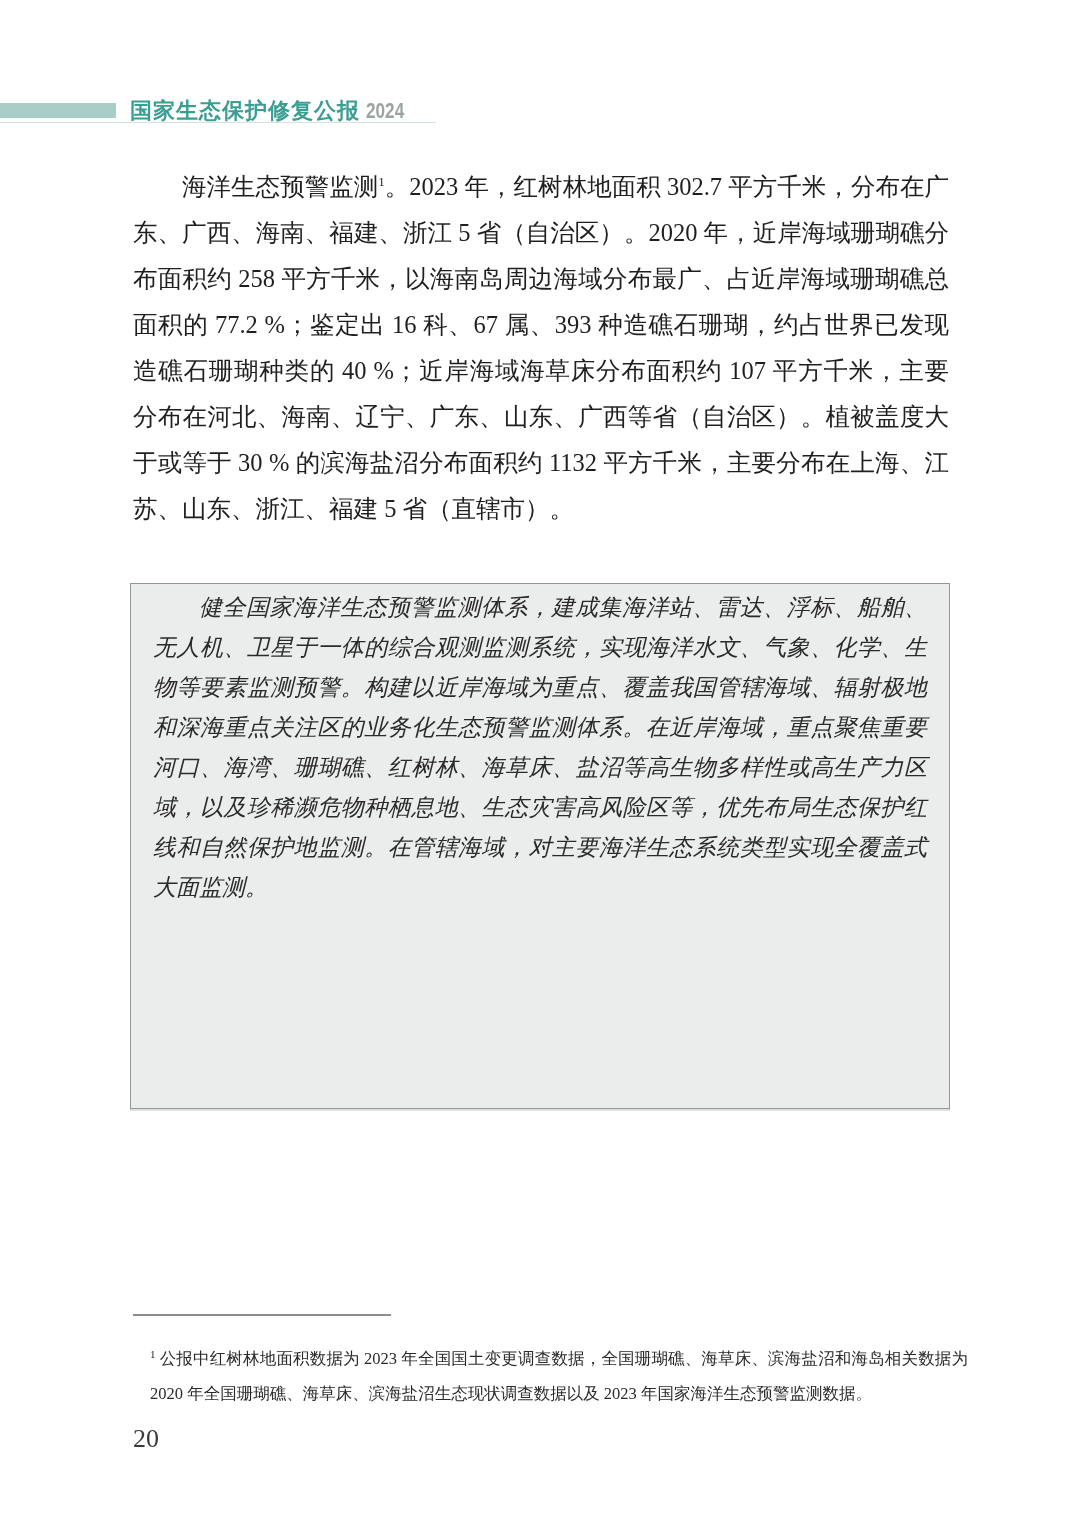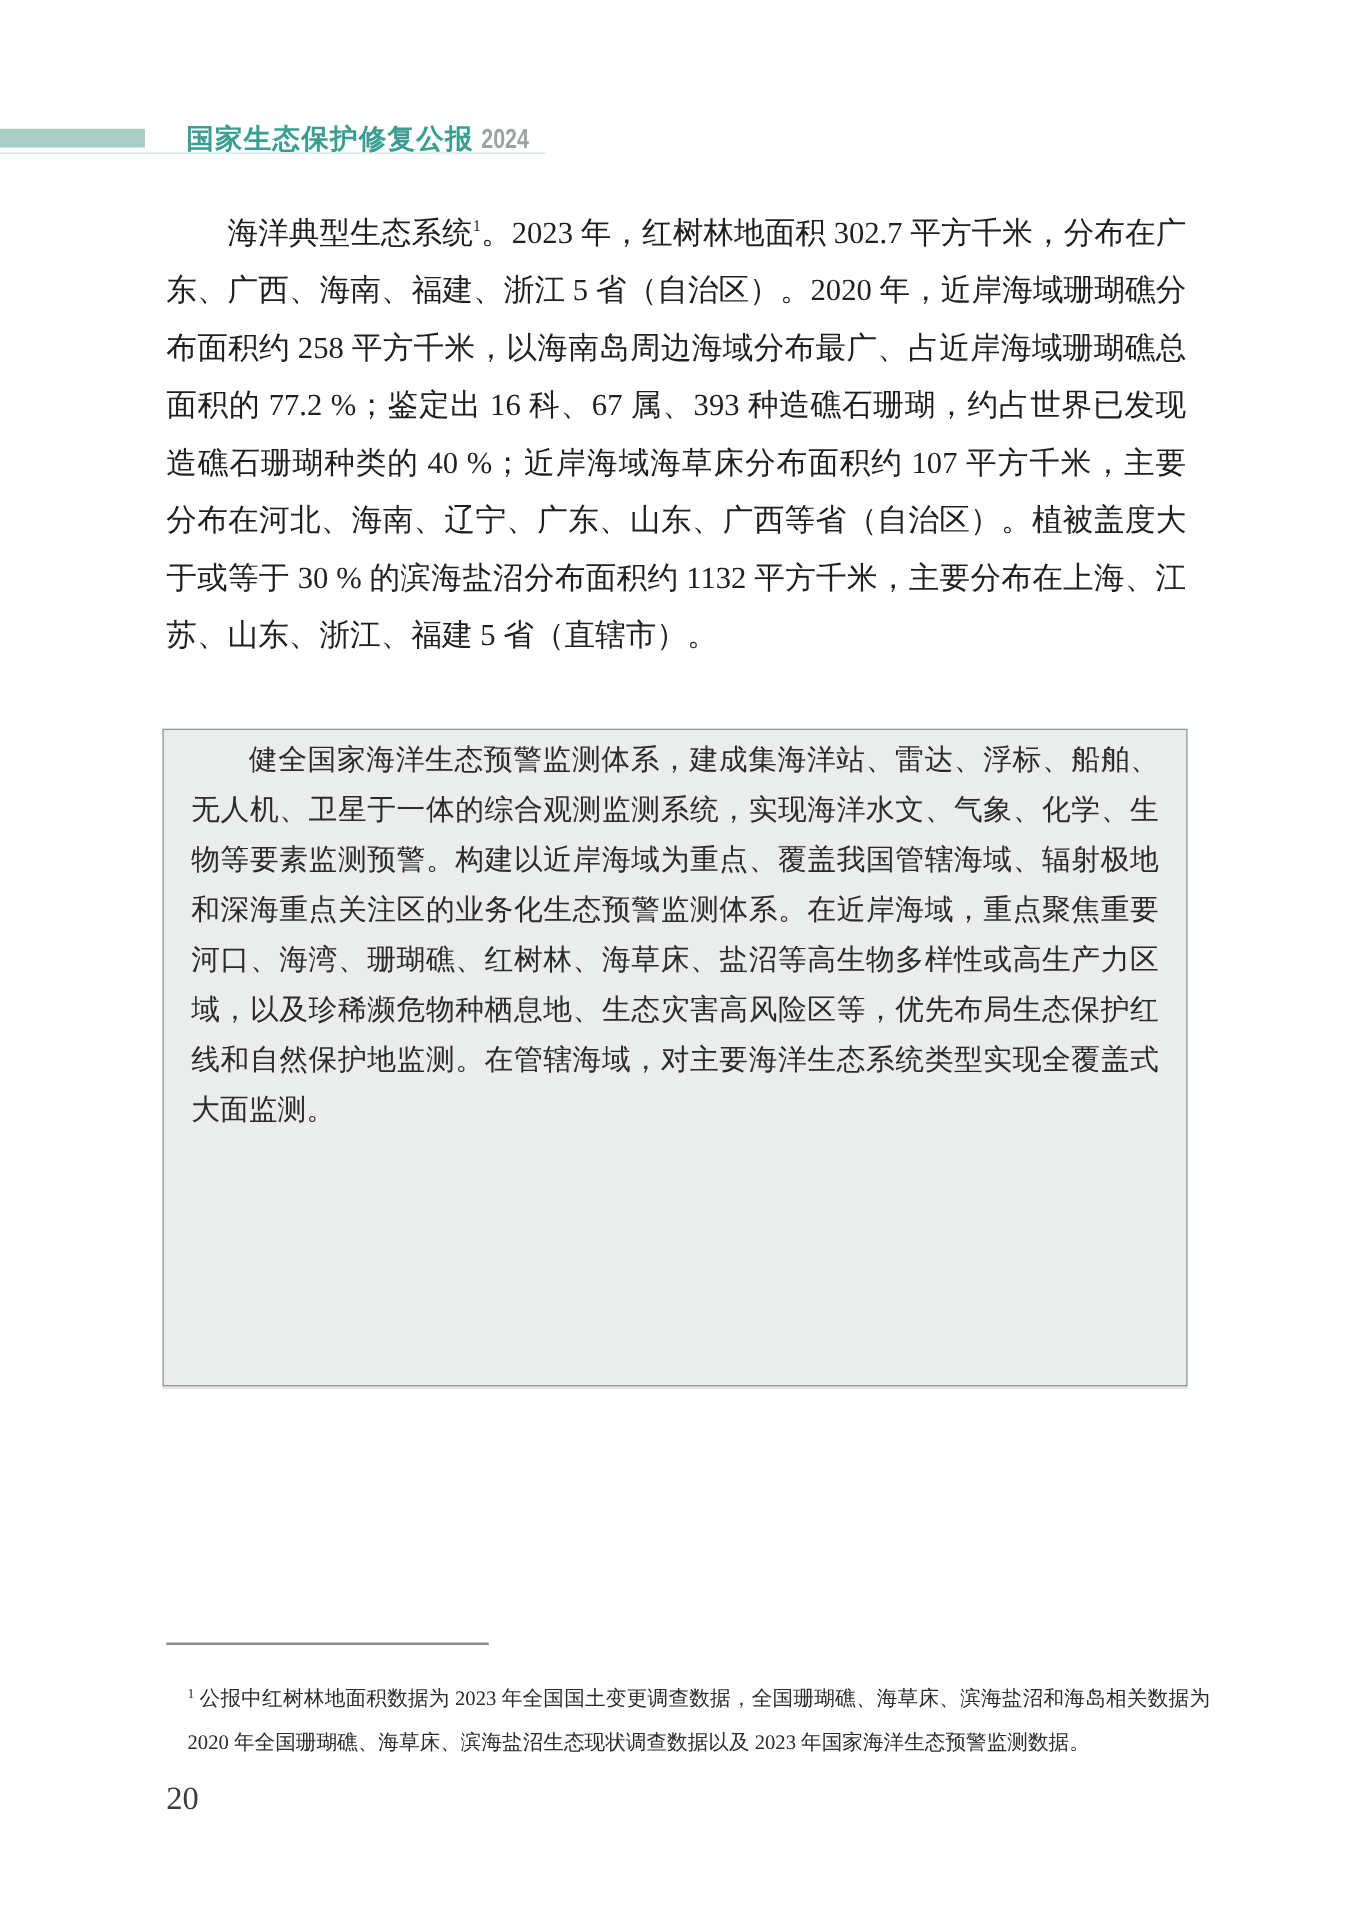--- a/index.html
+++ b/index.html
@@ -20,21 +20,21 @@
     position: absolute; left: 0; top: 103px;
     width: 116px; height: 15px;
     background: #a9cec8;
   }
   .header-underline {
     position: absolute; left: 0; top: 122px;
     width: 436px; height: 1px;
     background: #d5e3df;
   }
   .header-row {
-    position: absolute; left: 149px; top: 96px;
+    position: absolute; left: 130px; top: 96px;
     white-space: nowrap;
   }
   .header-title {
     font-family: "Liberation Sans", "DejaVu Sans", sans-serif;
     font-weight: bold;
     font-size: 22px;
     color: #3a9f92;
     letter-spacing: 1px;
   }
   .header-year {
@@ -84,20 +84,21 @@
     font-size: 25px;
     line-height: 47px;
     text-align: center;
     letter-spacing: 2px;
   }
   .column-box-body {
     padding: 4px 22px 0 22px;
     font-size: 23px;
     line-height: 40px;
     color: #2a2a2a;
+    font-style: italic;
     text-align: justify;
   }
   .column-box-body p {
     margin: 0;
     text-indent: 2em;
   }
 
   
   .footnote-rule {
     position: absolute; left: 133px; top: 1314px;
@@ -131,21 +132,21 @@
 <body>
 
 <div class="page">
 
   <div class="header-accent-bar"></div>
   <div class="header-row">
     <span class="header-title">国家生态保护修复公报</span><span class="header-year">2024</span>
   </div>
   <div class="header-underline"></div>
 
-  <p class="body-para"><span>海洋典型生态系统</span><sup>1</sup><span>。2023 年，红树林地面积 302.7 平方千米，分布在广东、广西、海南、福建、浙江 5 省（自治区）。2020 年，近岸海域珊瑚礁分布面积约 258 平方千米，以海南岛周边海域分布最广、占近岸海域珊瑚礁总面积的 77.2 %；鉴定出 16 科、67 属、393 种造礁石珊瑚，约占世界已发现造礁石珊瑚种类的 40 %；近岸海域海草床分布面积约 107 平方千米，主要分布在河北、海南、辽宁、广东、山东、广西等省（自治区）。植被盖度大于或等于 30 % 的滨海盐沼分布面积约 1132 平方千米，主要分布在上海、江苏、山东、浙江、福建 5 省（直辖市）。</span></p>
+  <p class="body-para"><span>海洋生态预警监测</span><sup>1</sup><span>。2023 年，红树林地面积 302.7 平方千米，分布在广东、广西、海南、福建、浙江 5 省（自治区）。2020 年，近岸海域珊瑚礁分布面积约 258 平方千米，以海南岛周边海域分布最广、占近岸海域珊瑚礁总面积的 77.2 %；鉴定出 16 科、67 属、393 种造礁石珊瑚，约占世界已发现造礁石珊瑚种类的 40 %；近岸海域海草床分布面积约 107 平方千米，主要分布在河北、海南、辽宁、广东、山东、广西等省（自治区）。植被盖度大于或等于 30 % 的滨海盐沼分布面积约 1132 平方千米，主要分布在上海、江苏、山东、浙江、福建 5 省（直辖市）。</span></p>
 
   <section class="column-box">
     <div class="column-box-body">
       <p>健全国家海洋生态预警监测体系，建成集海洋站、雷达、浮标、船舶、无人机、卫星于一体的综合观测监测系统，实现海洋水文、气象、化学、生物等要素监测预警。构建以近岸海域为重点、覆盖我国管辖海域、辐射极地和深海重点关注区的业务化生态预警监测体系。在近岸海域，重点聚焦重要河口、海湾、珊瑚礁、红树林、海草床、盐沼等高生物多样性或高生产力区域，以及珍稀濒危物种栖息地、生态灾害高风险区等，优先布局生态保护红线和自然保护地监测。在管辖海域，对主要海洋生态系统类型实现全覆盖式大面监测。</p>
     </div>
   </section>
 
   <div class="footnote-rule"></div>
   <p class="footnote"><sup>1</sup><span>公报中红树林地面积数据为 2023 年全国国土变更调查数据，全国珊瑚礁、海草床、滨海盐沼和海岛相关数据为 2020 年全国珊瑚礁、海草床、滨海盐沼生态现状调查数据以及 2023 年国家海洋生态预警监测数据。</span></p>
 

